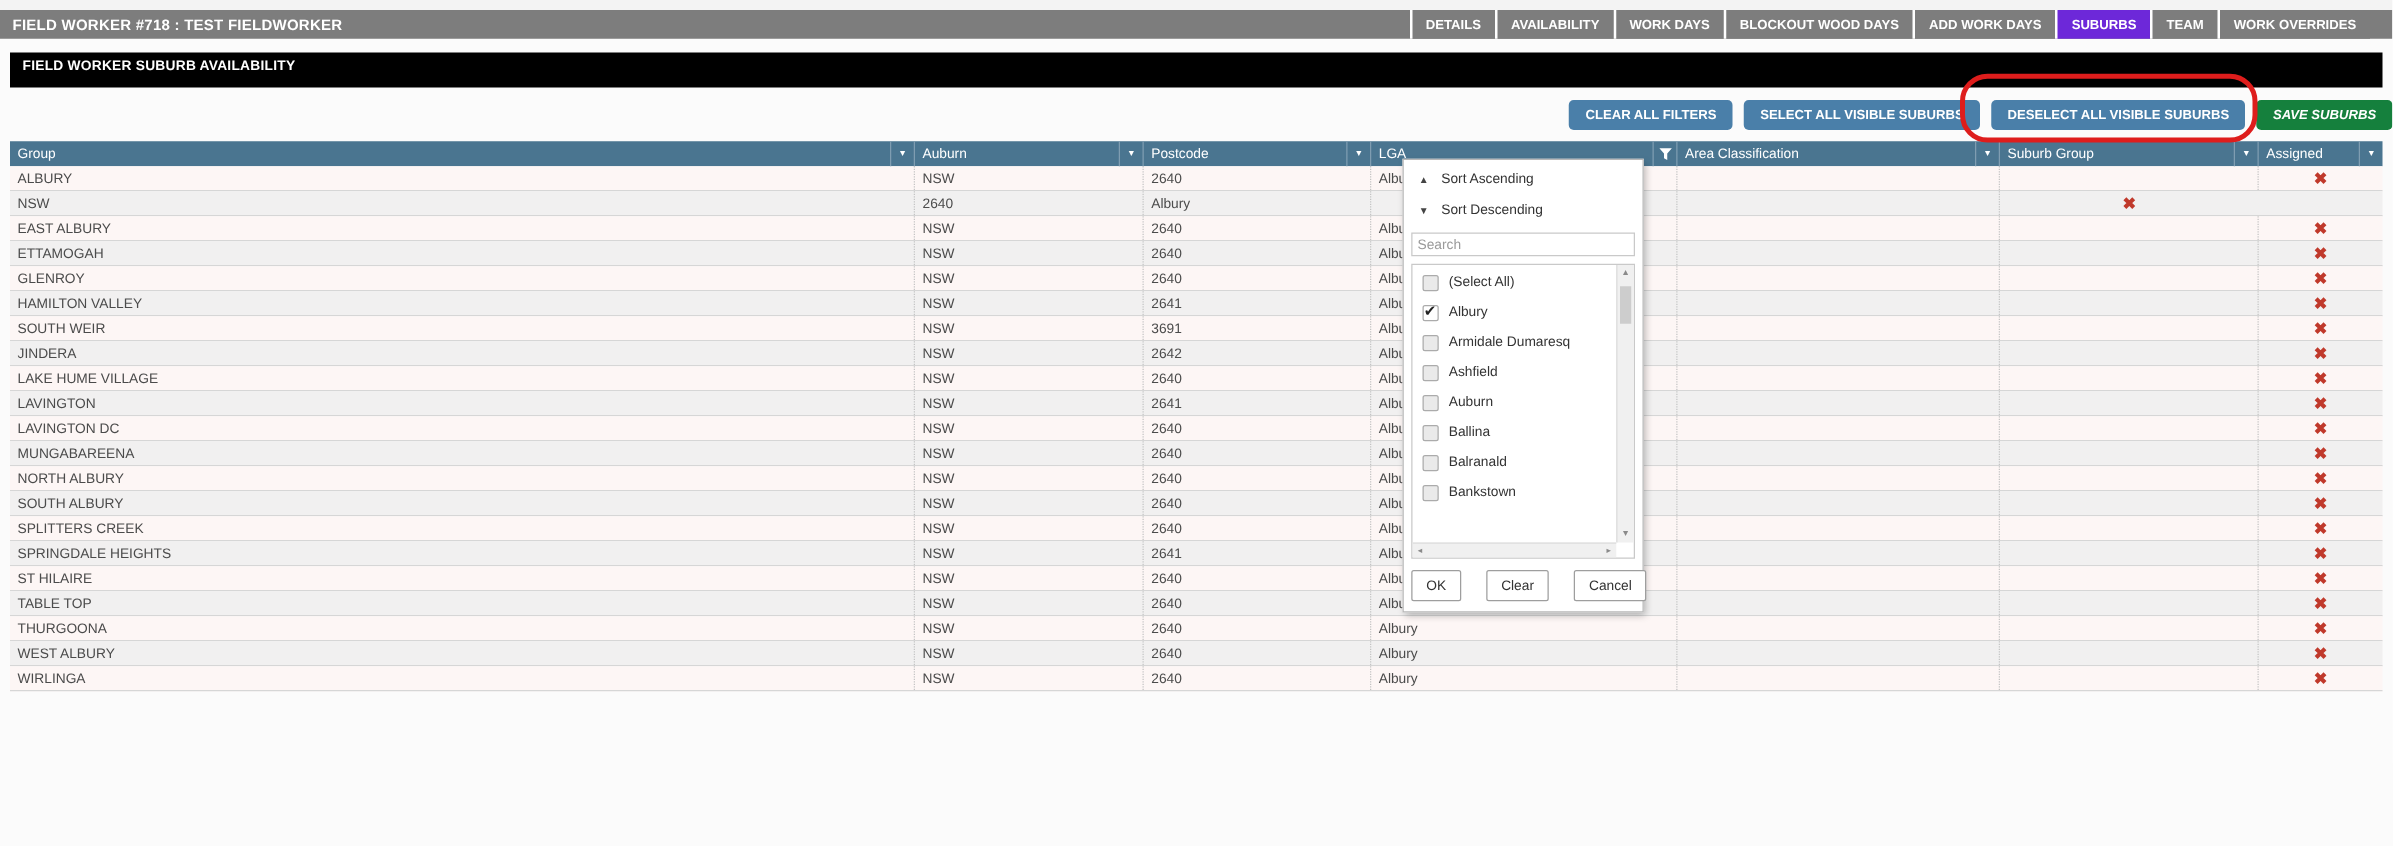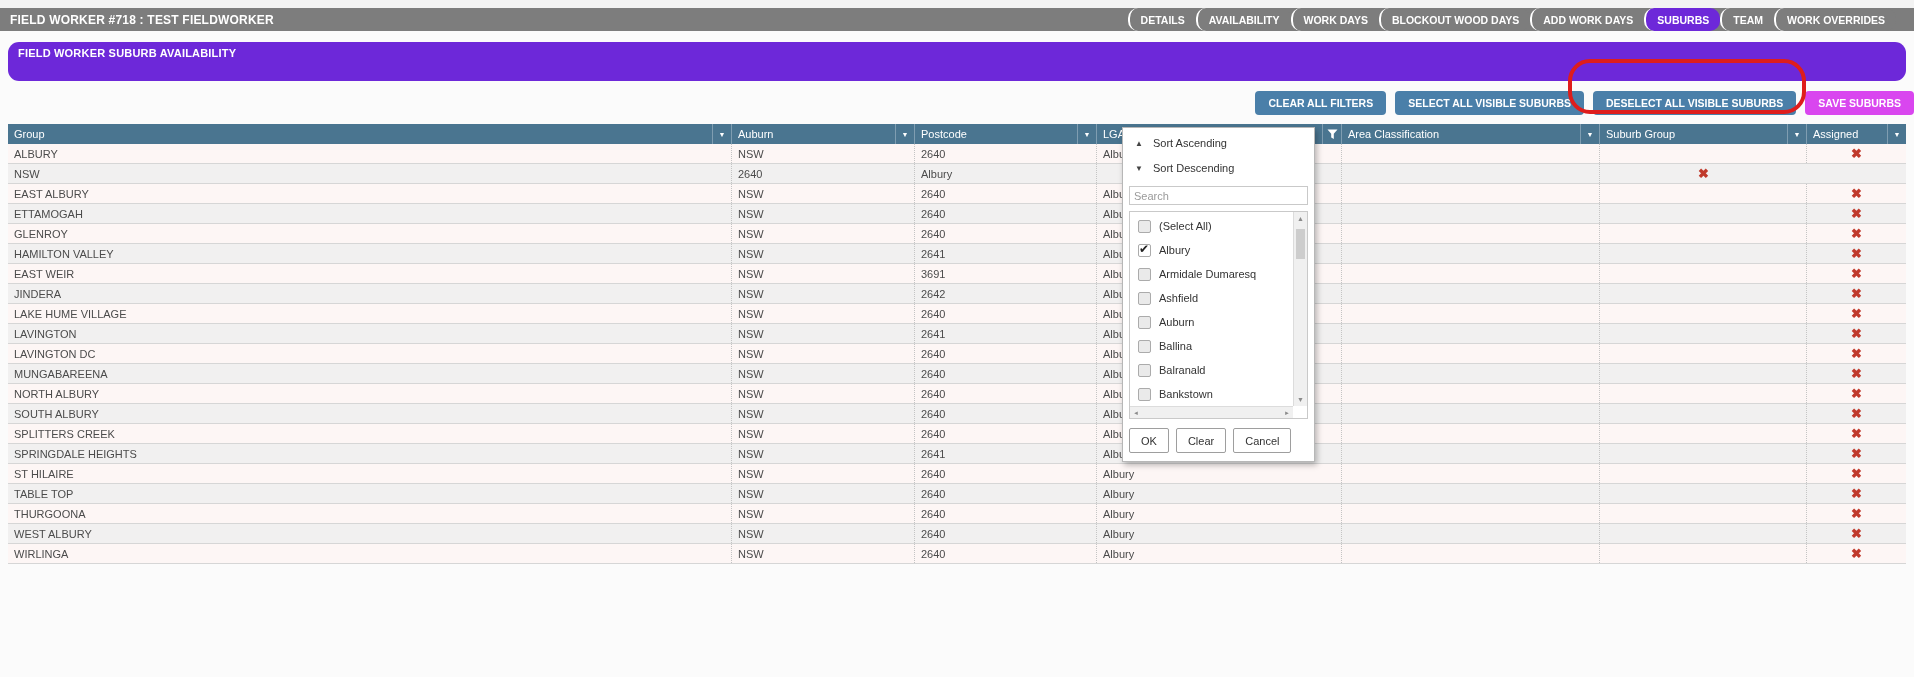--- a/index.html
+++ b/index.html
@@ -4,30 +4,30 @@
 <style>
   html,body{margin:0;padding:0;}
   body{font-family:"Liberation Sans",sans-serif;}
   #app{position:relative;width:1914px;height:677px;background:#fbfbfb;overflow:hidden;}
   .top-strip{height:8px;background:#f3f3f3;}
 
   
   .title-bar{height:23px;background:#7d7d7d;display:flex;align-items:stretch;padding-left:10px;padding-right:18px;}
   .page-title{color:#fff;font-weight:bold;font-size:12px;align-self:center;letter-spacing:.2px;white-space:nowrap;}
   .tabs{margin-left:auto;display:flex;align-items:stretch;}
-  .tab{display:flex;align-items:center;padding:0 11px;color:#fff;font-weight:bold;font-size:10.5px;background:#7d7d7d;border-left:2px solid #fff;cursor:pointer;white-space:nowrap;border-radius:10px;}
+  .tab{display:flex;align-items:center;padding:0 11px;color:#fff;font-weight:bold;font-size:10.5px;background:#7d7d7d;border-left:2px solid #fff;cursor:pointer;white-space:nowrap;}
   .tab.active{background:#6d28d9;}
 
   
-  .section-bar{margin:11px 8px 0;height:39px;background:#6d28d9;color:#fff;font-weight:bold;font-size:11px;line-height:22px;padding-left:10px;letter-spacing:.2px;border-radius:11px;}
+  .section-bar{margin:11px 8px 0;height:28px;background:#000000;color:#fff;font-weight:bold;font-size:11px;line-height:22px;padding-left:10px;letter-spacing:.2px;}
 
   
   .toolbar{margin:0 0;height:43px;display:flex;justify-content:flex-end;align-items:center;gap:9px;}
   .tb-btn{height:24px;border:none;border-radius:4px;background:#4a7fa9;color:#fff;font-weight:bold;font-size:10.5px;padding:0 13px;font-family:inherit;cursor:pointer;white-space:nowrap;}
-  .tb-btn.green{background:#d946ef;}
+  .tb-btn.green{background:#15803d;font-style:italic;}
   .ring{position:absolute;left:1568px;top:59px;width:230px;height:47px;border:4px solid #de1d1c;border-radius:22px;z-index:60;pointer-events:none;}
 
   
   .grid-head,.tr{display:grid;grid-template-columns:724px 183px 182px 245px 258px 207px 99px;}
   .grid-head{margin:0 8px;height:20px;background:#4a7590;}
   .th{display:flex;align-items:center;color:#fff;font-size:11px;position:relative;border-right:1px solid #7f9db1;cursor:pointer;box-sizing:border-box;}
   .th:last-child{border-right:none;}
   .th-label{padding-left:6px;flex:1;white-space:nowrap;overflow:hidden;}
   .fbtn{width:19px;height:100%;display:flex;align-items:center;justify-content:center;border:none;border-left:1px solid #7f9db1;background:transparent;color:#fff;font-size:7px;cursor:pointer;padding:0;flex:none;}
   .tbody{margin:0 8px;}
@@ -38,36 +38,36 @@
   .td:last-child{border-right:none;}
   .td.assigned{justify-content:center;padding-left:0;}
   .x-icon{color:#c0392b;font-size:13px;font-weight:bold;cursor:pointer;line-height:1;}
 
   
   .filter-panel{position:absolute;left:1122px;top:127px;width:193px;background:#fff;border:1px solid #b7b7b7;box-shadow:2px 3px 6px rgba(0,0,0,.28);z-index:40;padding-bottom:6px;box-sizing:border-box;}
   .sort-item{height:20px;display:flex;align-items:center;gap:9px;padding-left:12px;font-size:11px;color:#333;cursor:pointer;margin-top:5px;white-space:nowrap;}
   .tri{font-size:8px;color:#444;width:9px;flex:none;}
   .search-input{display:block;margin:8px 6px 6px;width:calc(100% - 12px);height:19px;border:1px solid #c9c9c9;font-size:11px;padding:0 4px;box-sizing:border-box;font-family:inherit;color:#333;}
   .search-input::placeholder{color:#9a9a9a;}
-  .listbox{margin:0 6px;border:1px solid #c9c9c9;height:208px;position:relative;overflow:hidden;background:#fff;box-sizing:border-box;}
+  .listbox{margin:0 6px;border:1px solid #c9c9c9;height:236px;position:relative;overflow:hidden;background:#fff;box-sizing:border-box;}
   .options{position:absolute;left:0;top:2px;right:15px;bottom:12px;overflow:hidden;}
   .opt{height:24px;display:flex;align-items:center;gap:8px;padding-left:8px;font-size:11px;color:#333;cursor:pointer;white-space:nowrap;}
   .cb{width:13px;height:13px;background:#eaeaea;border:1px solid #ababab;border-radius:2px;flex:none;position:relative;box-sizing:border-box;}
   .cb.checked{background:#fff;}
   .cb.checked::after{content:"\2714";position:absolute;left:0;top:-3px;font-size:12px;color:#222;}
   .vscroll{position:absolute;right:0;top:0;bottom:12px;width:14px;background:#f0f0f0;border-left:1px solid #dcdcdc;box-sizing:border-box;}
   .sarrow{position:absolute;left:0;width:13px;height:13px;display:flex;align-items:center;justify-content:center;font-size:7px;color:#8a8a8a;cursor:pointer;}
   .sarrow.up{top:0;}
   .sarrow.down{bottom:0;}
   .vthumb{position:absolute;left:2px;right:2px;top:17px;height:30px;background:#cdcdcd;cursor:pointer;}
   .hscroll{position:absolute;left:0;right:14px;bottom:0;height:12px;background:#f0f0f0;border-top:1px solid #dcdcdc;box-sizing:border-box;}
   .harrow{position:absolute;top:0;width:12px;height:11px;display:flex;align-items:center;justify-content:center;font-size:6px;color:#8a8a8a;cursor:pointer;}
   .harrow.left{left:0;}
   .harrow.right{right:0;}
-  .panel-actions{display:flex;gap:7px;margin:9px 6px 2px;}
+  .panel-actions{display:flex;gap:20px;margin:9px 6px 2px;}
   .p-btn{height:25px;background:#fff;border:1px solid #9e9e9e;border-radius:2px;font-size:11px;color:#333;font-family:inherit;cursor:pointer;padding:0 11px;}
 </style>
 </head>
 <body>
 
 <div id="app">
 
   <div class="top-strip"></div>
 
   <div class="title-bar">
@@ -188,21 +188,21 @@
         <div class="td">NSW</div>
         <div class="td">2641</div>
         <div class="td">Albury</div>
         <div class="td"></div>
         <div class="td"></div>
         <div class="td assigned">
           <span class="x-icon">✖</span>
         </div>
       </div>
       <div class="tr">
-        <div class="td">EAST WEIR</div>
+        <div class="td">SOUTH WEIR</div>
         <div class="td">NSW</div>
         <div class="td">3691</div>
         <div class="td">Albury</div>
         <div class="td"></div>
         <div class="td"></div>
         <div class="td assigned">
           <span class="x-icon">✖</span>
         </div>
       </div>
       <div class="tr">

